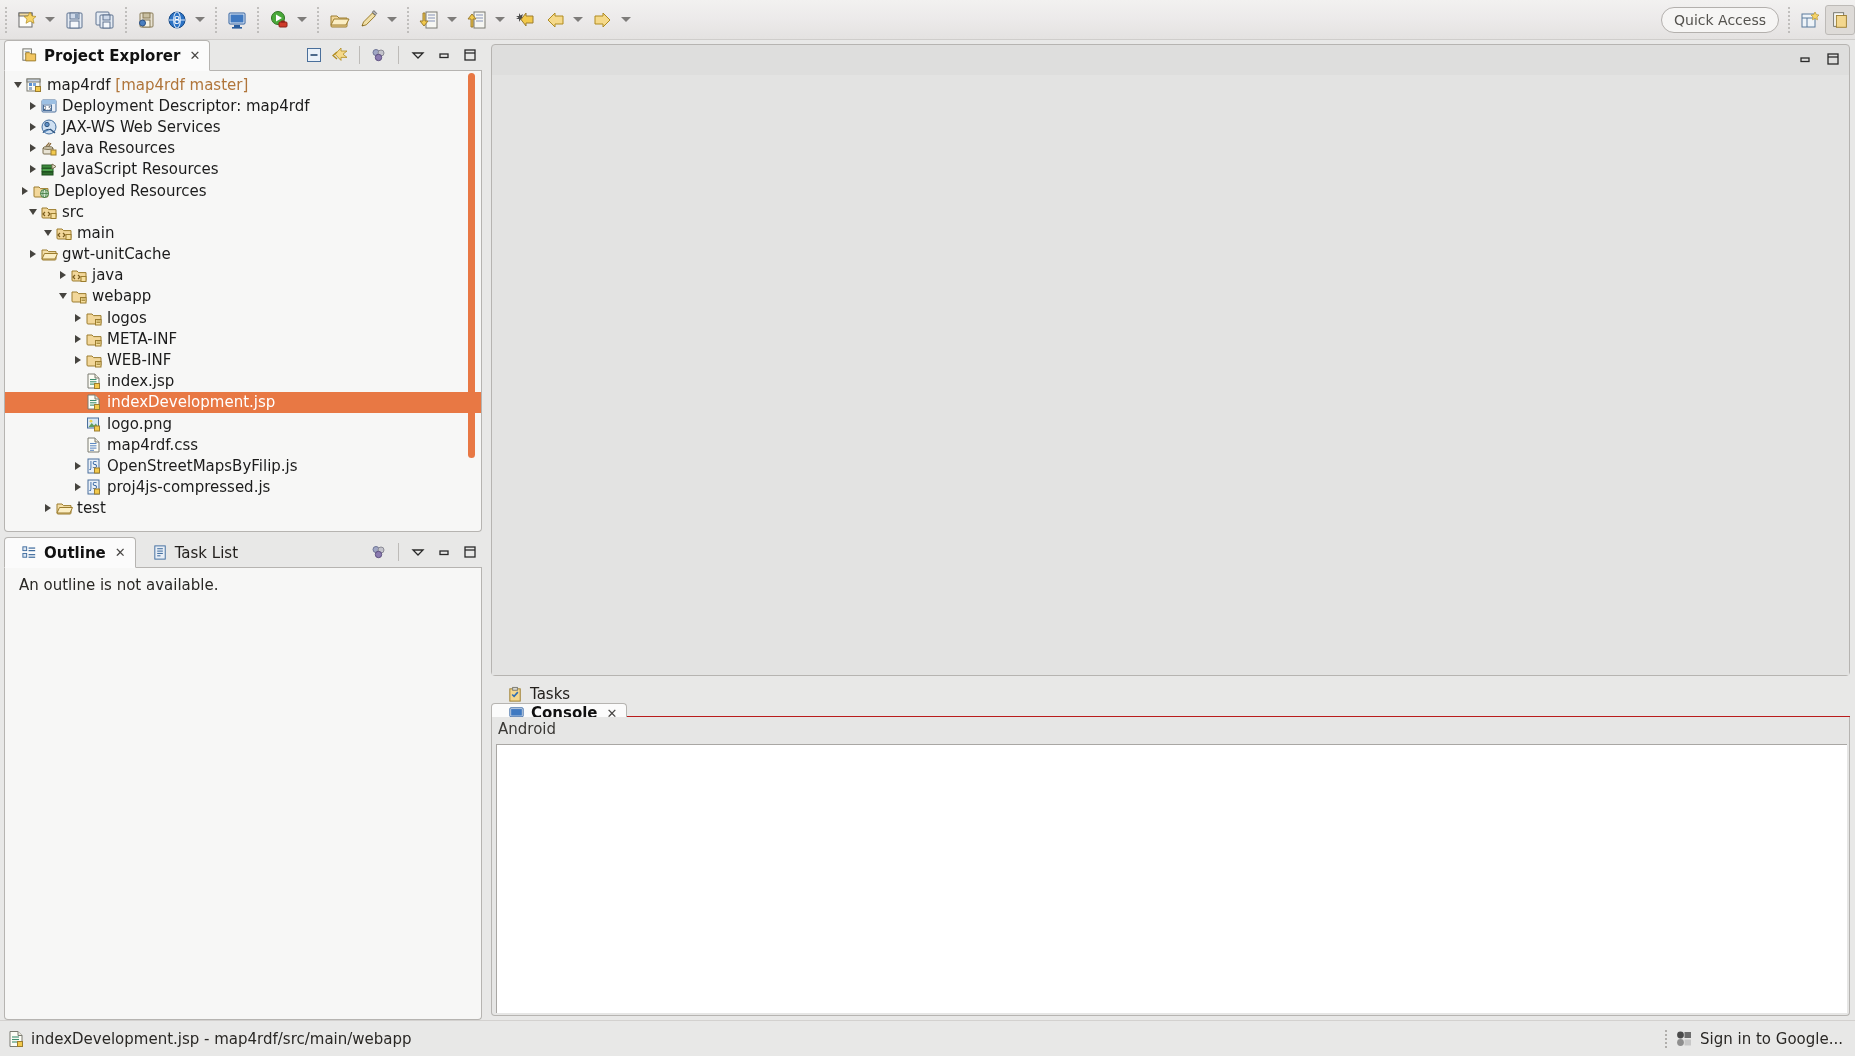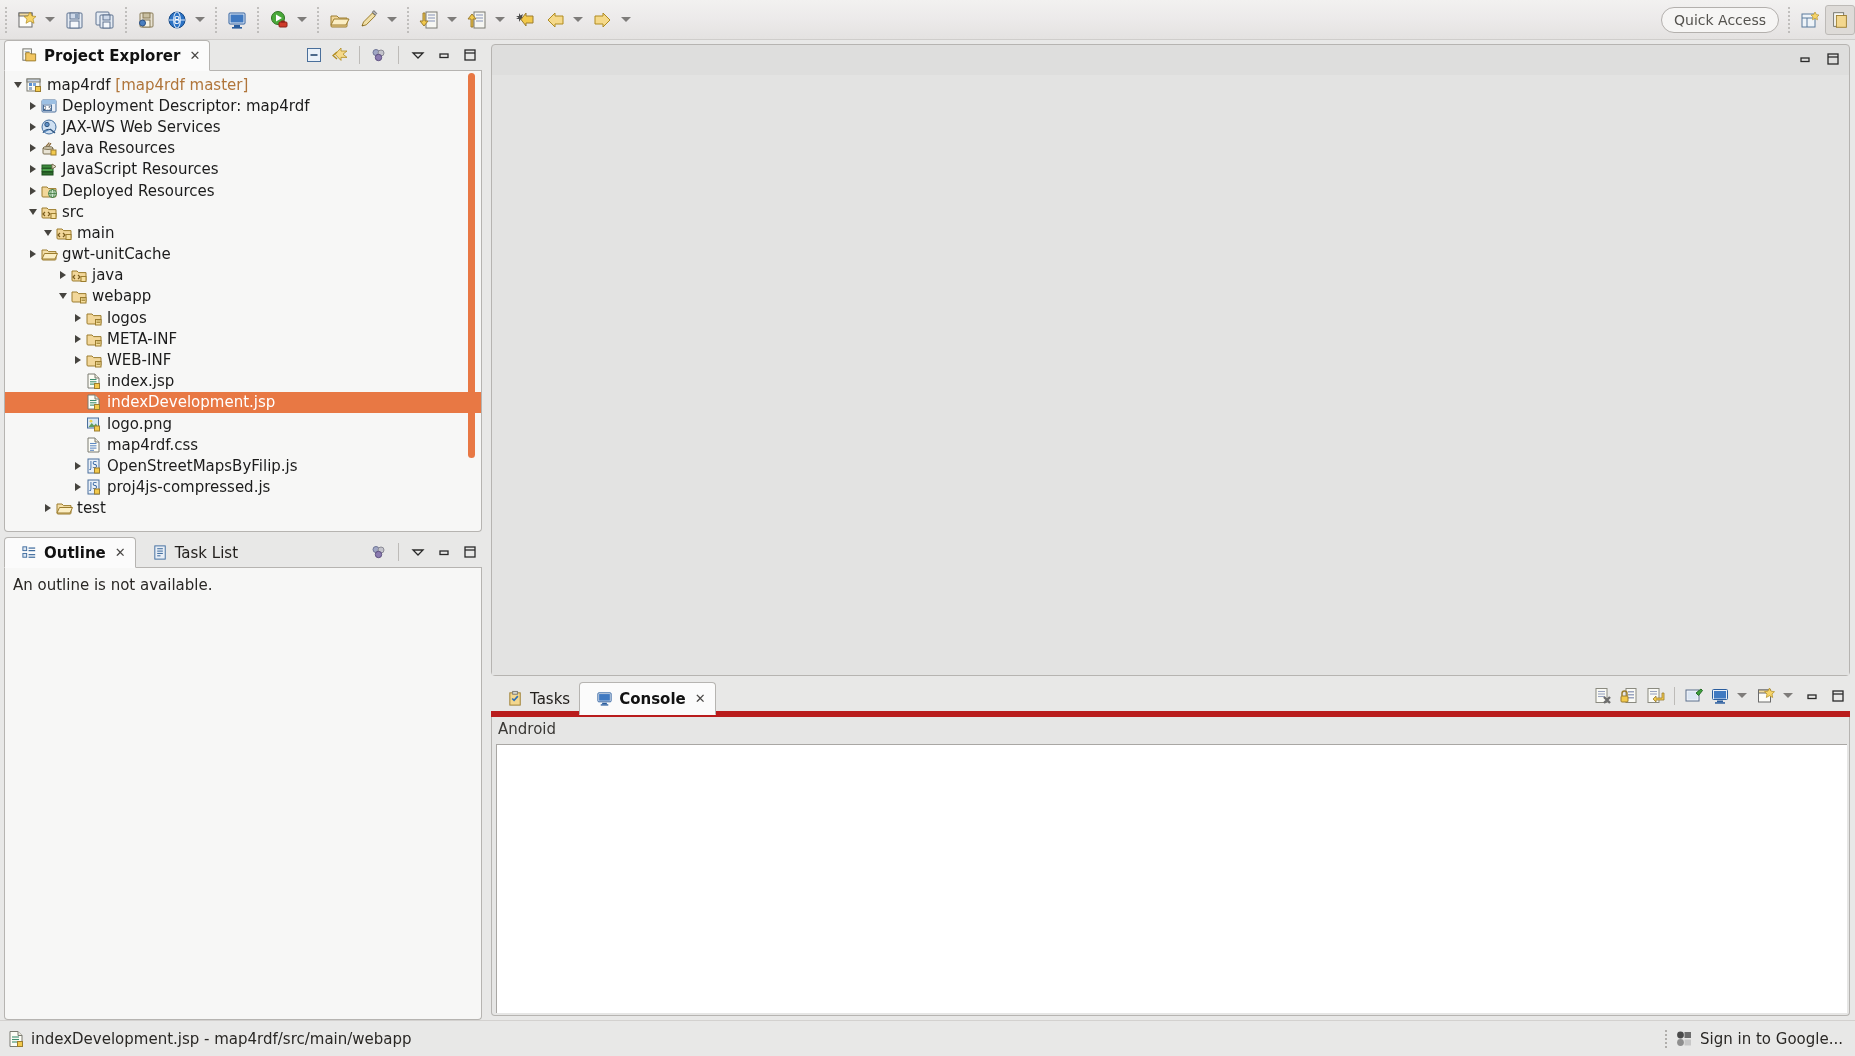--- a/index.html
+++ b/index.html
@@ -100,42 +100,42 @@
   .tlabel { line-height: 18px; }
   .tlabel .dim { color: #b0753a; }
 
   .tree-scroll {
     position: absolute; right: 6px; top: 2px; width: 7px; height: 385px;
     background: #e87844; border-radius: 4px;
   }
 
   
   #outline-view { top: 497px; bottom: 0; }
-  .outline-text { padding: 8px 8px 0 8px; font-size: 15px; color: #2a2825; }
+  .outline-text { padding: 8px 8px 0 14px; font-size: 15px; color: #2a2825; }
 
   
   .right-col { position: absolute; left: 487px; top: 40px; right: 0; bottom: 36px; }
 
   .editor-area {
     position: absolute; left: 4px; right: 5px; top: 4px; height: 632px;
     background: #dededd;
     border: 1px solid #b6b4b1; border-radius: 4px;
   }
   .editor-topbar {
     position: absolute; right: 4px; top: 3px; display: flex; align-items: center; gap: 4px;
   }
   .editor-canvas {
     position: absolute; left: 0; right: 0; top: 30px; bottom: 0;
     background: #e3e3e2;
   }
 
   .console-view { position: absolute; left: 4px; right: 5px; top: 644px; bottom: 4px; }
   .console-tabbar {
-    height: 33px; display: flex; align-items: center;
-    border-bottom: 6px solid #b91c1c; position: relative;
+    height: 33px; display: flex; align-items: flex-start;
+    border-bottom: 1px solid #b91c1c; position: relative; flex-direction: column;
   }
   .console-body {
     position: absolute; left: 0; right: 0; top: 33px; bottom: 0;
     border: 1px solid #b6b4b1; border-top: none; border-radius: 0 0 4px 4px;
     background: #e6e6e5; overflow: hidden;
   }
   .console-header {
     height: 27px; padding: 3px 0 0 6px; font-size: 15px; color: #3b3936;
   }
   .console-output {
@@ -457,21 +457,21 @@
               <span class="tnode-icon">
                 <svg width="18" height="18" viewBox="0 0 18 18">
                   <rect x="2" y="5" width="11" height="3" fill="#3d8a3d" stroke="#245a24"></rect>
                   <rect x="2" y="8.5" width="11" height="3" fill="#4fa34f" stroke="#245a24"></rect>
                   <rect x="2" y="12" width="11" height="3" fill="#2f6f2f" stroke="#1b4a1b"></rect>
                   <path d="M12 4 l4 2.5 -4 2.5 z" fill="#e9e4d2" stroke="#7a6f50"></path>
                 </svg>
               </span>
               <span class="tlabel">JavaScript Resources</span>
             </div>
-            <div class="tree-row" style="padding-left: 21px;">
+            <div class="tree-row" style="padding-left: 13px;">
               <span class="twisty">
                 <span class="tri-r"></span>
               </span>
               <span class="tnode-icon">
                 <svg width="18" height="18" viewBox="0 0 18 18">
                   <path d="M2 5 h5 l1.6 1.6 h7.4 v7.4 a1 1 0 0 1 -1 1 h-12 a1 1 0 0 1 -1 -1 z" fill="#f2d79a" stroke="#9c7d2e"></path>
                   <circle cx="12.5" cy="11.5" r="4" fill="#cfe6cf" stroke="#3f7a3f"></circle>
                   <ellipse cx="12.5" cy="11.5" rx="1.7" ry="4" fill="none" stroke="#3f7a3f" stroke-width=".8"></ellipse>
                   <line x1="8.5" y1="11.5" x2="16.5" y2="11.5" stroke="#3f7a3f" stroke-width=".8"></line>
                 </svg>

